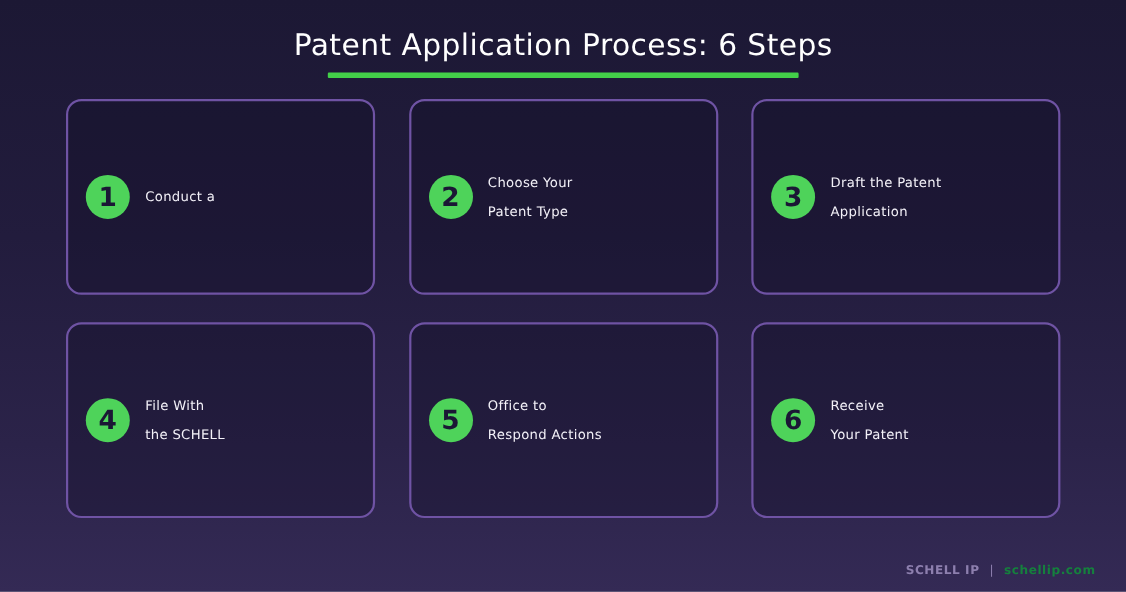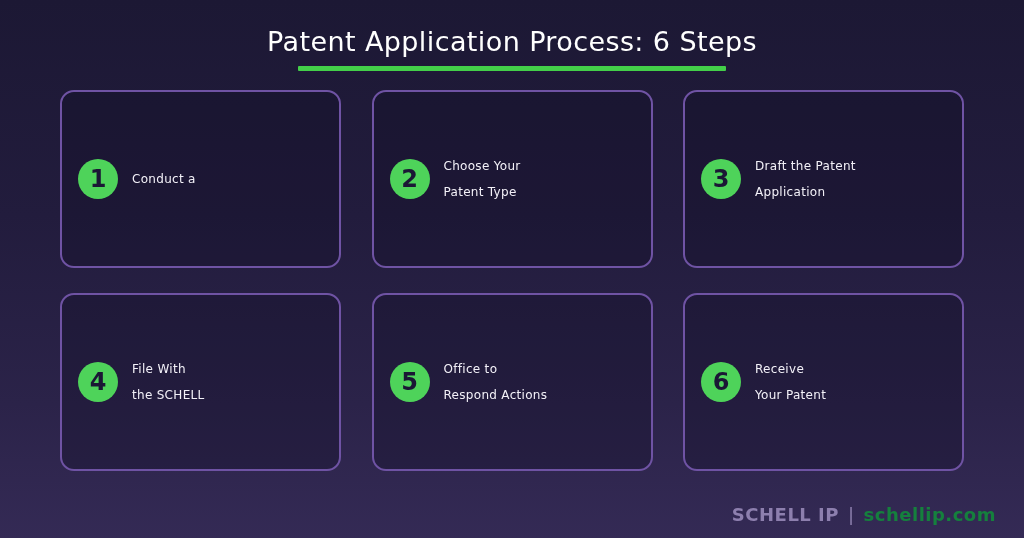--- a/index.html
+++ b/index.html
@@ -67,21 +67,21 @@
     line-height: 26px;
     letter-spacing: 0.3px;
   }
   .footer {
     position: absolute;
     right: 28px;
     bottom: 13px;
     display: flex;
     align-items: center;
     gap: 9px;
-    font-size: 18px;
+    font-size: 11px;
     font-weight: bold;
     letter-spacing: 0.5px;
   }
   .footer .brand { color: #8d7fae; }
   .footer .sep { color: #8d7fae; font-weight: normal; }
   .footer .site { color: #15803d; }
 </style>
 </head>
 <body>
 

